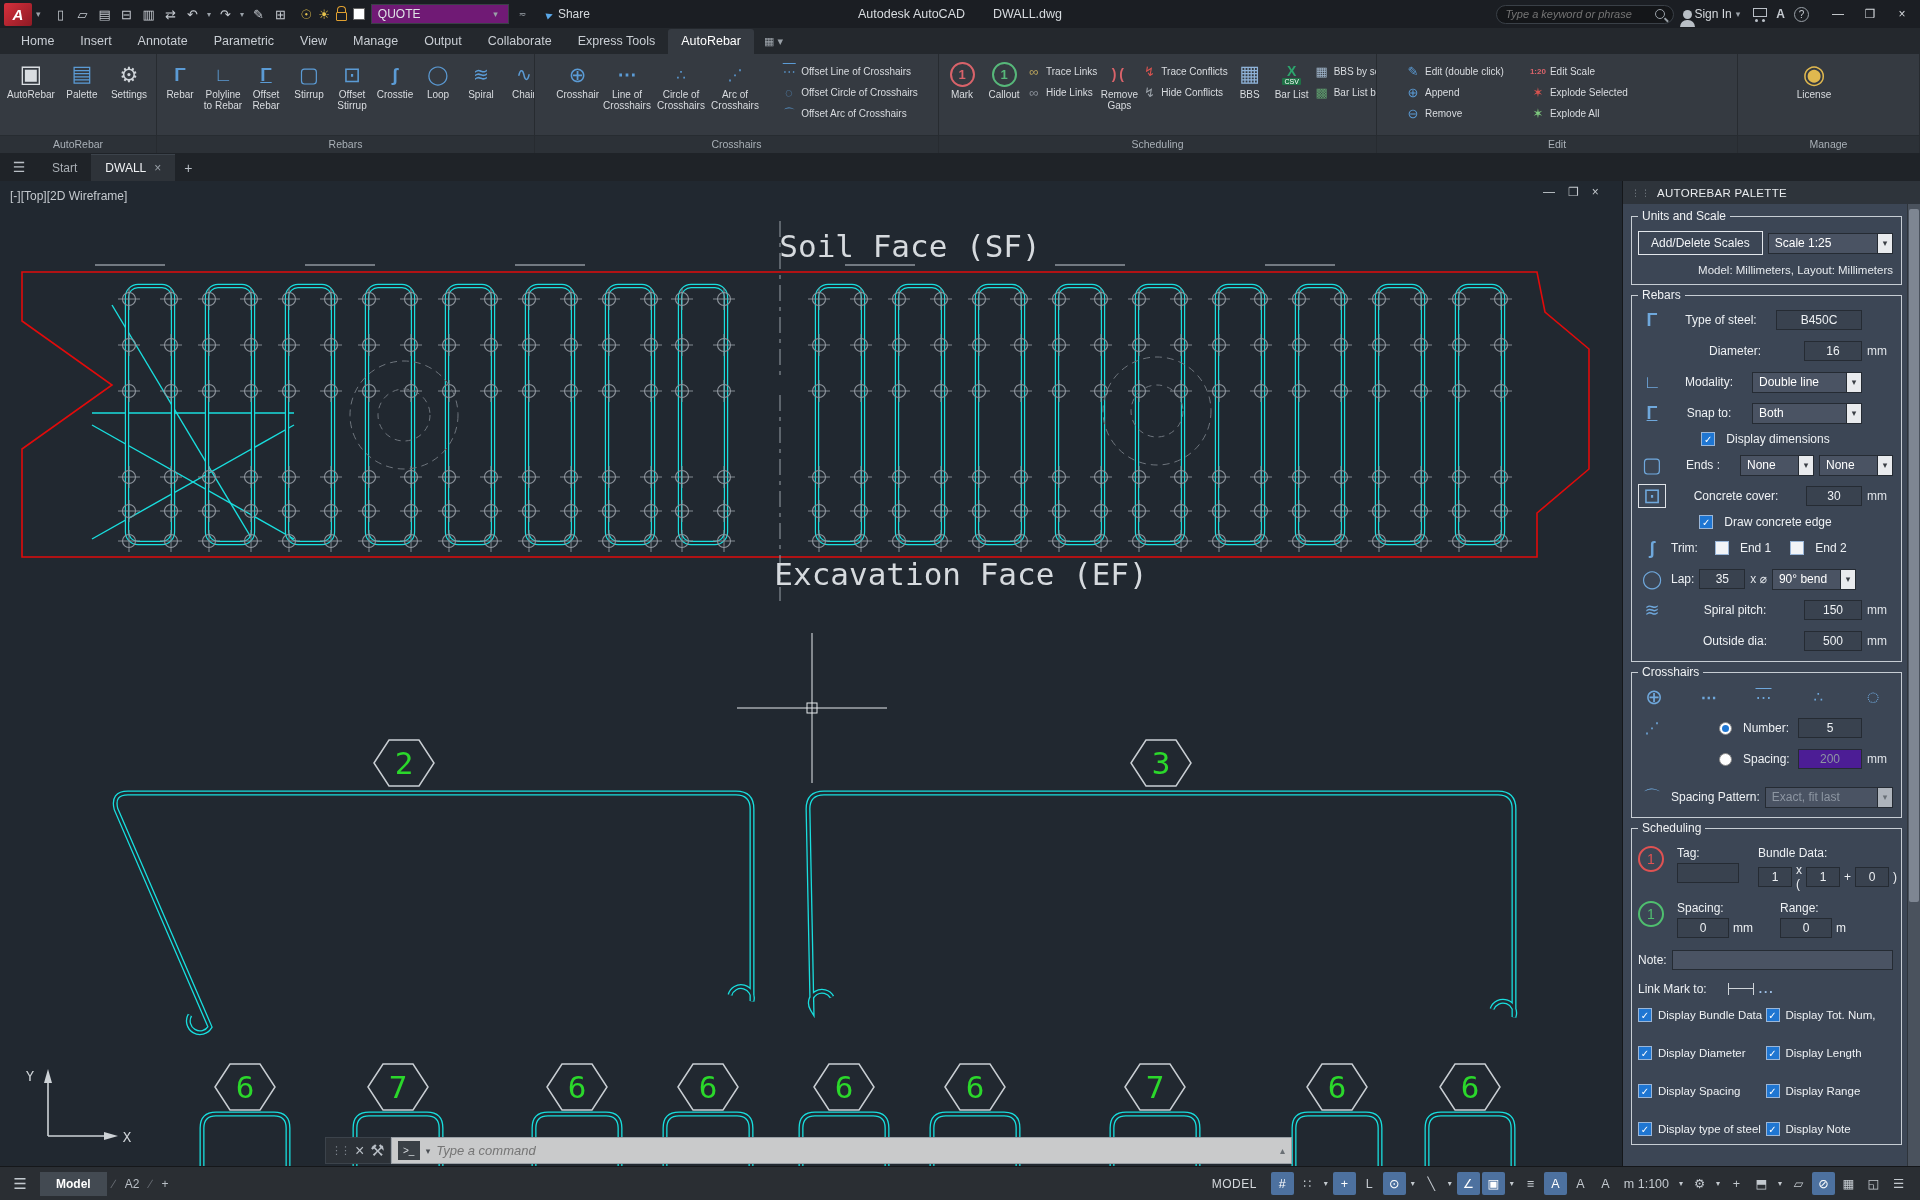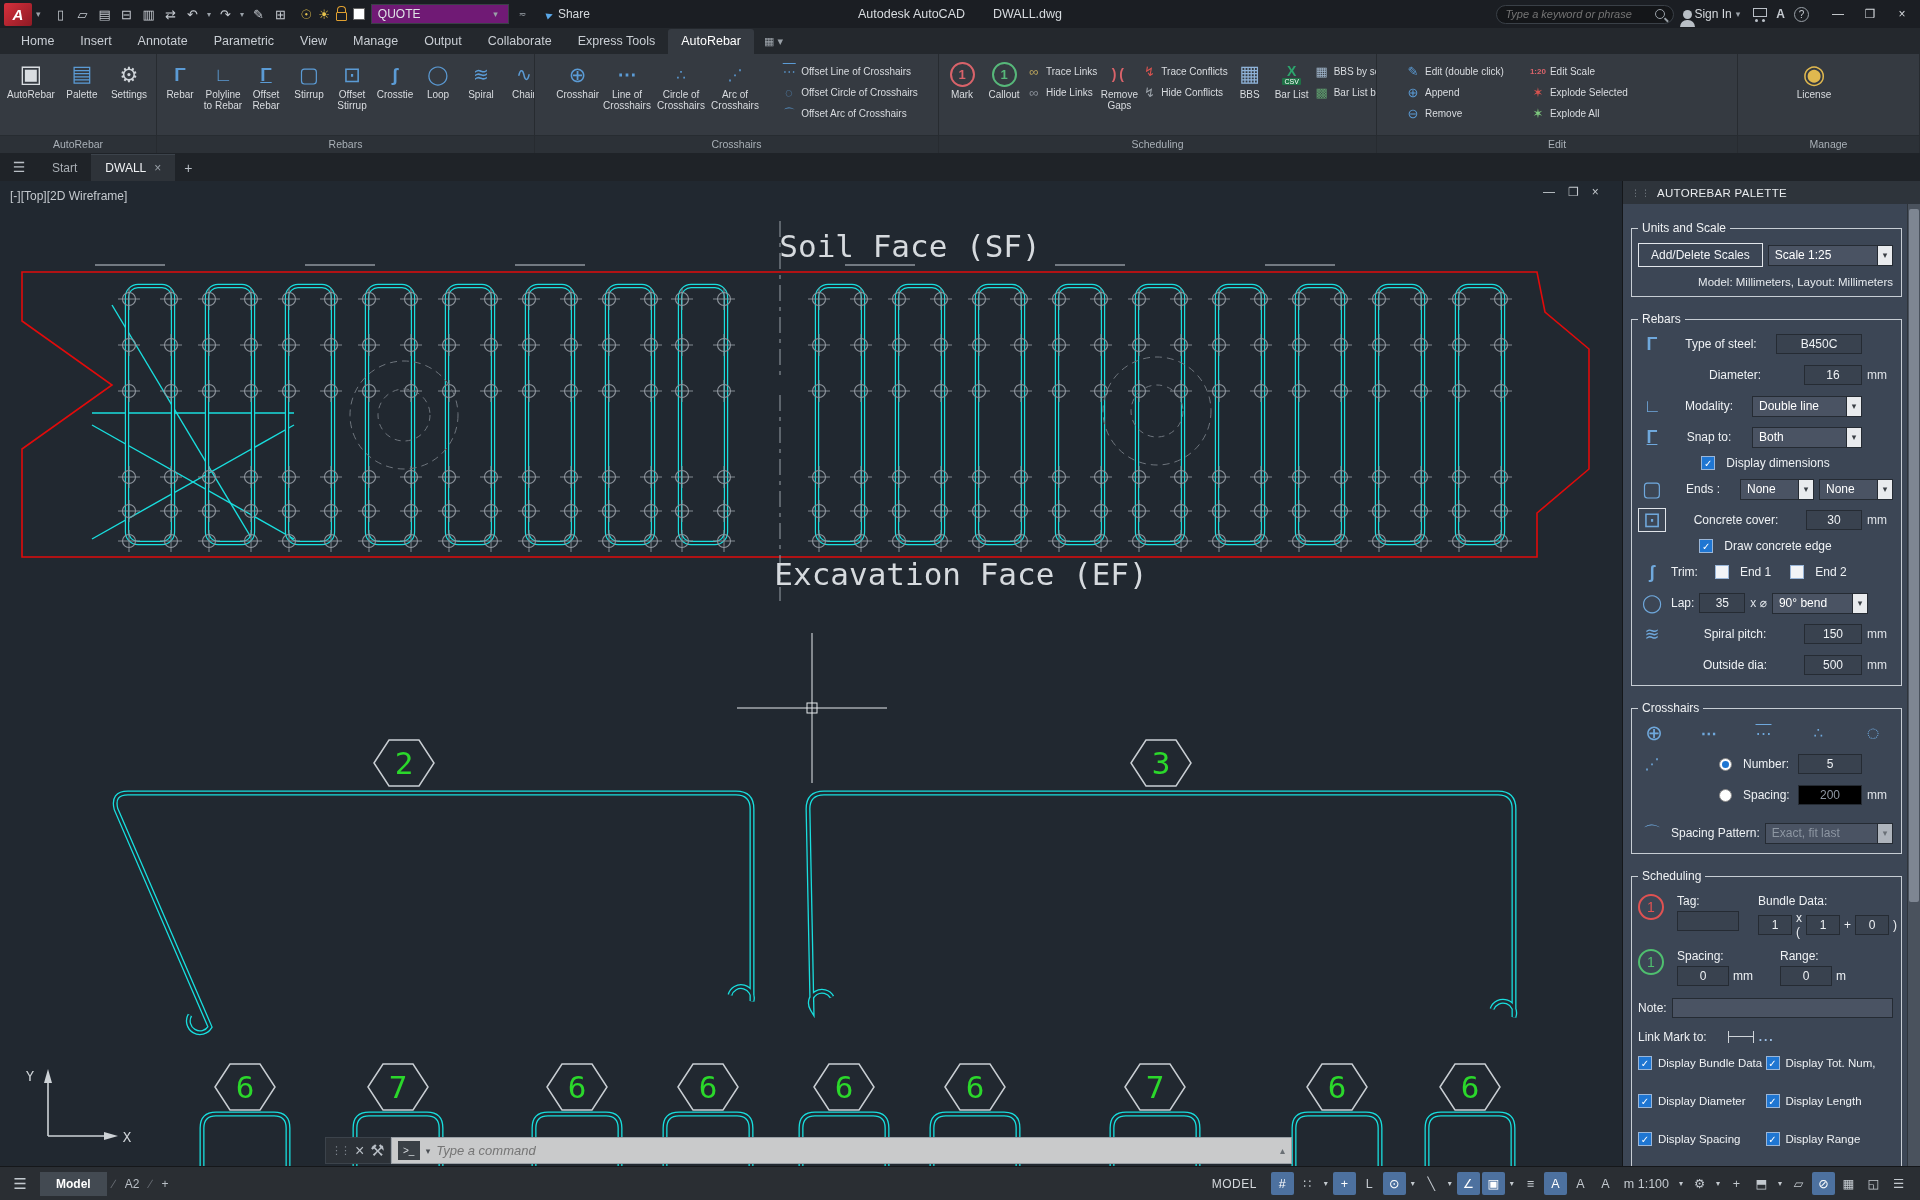--- a/index.html
+++ b/index.html
@@ -113,28 +113,28 @@
 .cmd .field{flex:1;background:#c9cacb;border:1px solid #9aa0a6;display:flex;align-items:center;gap:6px;padding:0 6px}
 .cmd .ticon{width:22px;height:19px;background:#3a4046;color:#d7dbdf;font-size:10px;display:flex;align-items:center;justify-content:center;flex:none}
 .cmd .tcaret{font-size:9px;color:#4a4e53}
 .cmd input{flex:1;background:transparent;border:none;outline:none;font-style:italic;font-size:13px;color:#4f5356;font-family:"Liberation Sans",sans-serif}
 .cmd .collapse{color:#6a6f74;font-size:10px}
 
 .palette{width:298px;height:985px;background:#3c4655;border-left:1px solid #15171a;position:relative;overflow:hidden;font-size:12px}
 .phead{height:23px;background:#2e343b;display:flex;align-items:center;gap:6px;padding:0 8px;color:#e8ebee;font-size:11.5px;letter-spacing:.3px}
 .pgrip{color:#7e858d;font-size:9px;letter-spacing:1px}
 .pcontent{padding:2px 16px 0 4px}
-.grp{border:1px solid #c7cdd4;margin:22px 2px 0 4px;padding:10px 8px 8px 6px;position:relative}
+.grp{border:1px solid #c7cdd4;margin:10px 2px 0 4px;padding:10px 8px 8px 6px;position:relative}
 .glabel{position:absolute;top:-8px;left:6px;background:#3c4655;padding:0 4px;font-size:12px;color:#f0f2f4}
 .prow{display:flex;align-items:center;margin-top:7px;gap:5px}
 .pic{width:28px;flex:none;text-align:center;color:#6fa8dc;font-size:18px;display:flex;align-items:center;justify-content:center;height:24px}
 .pic.selbox{border:1px solid #dfe3e8}
 .plab{flex:1;text-align:center;color:#eef1f4}
 .pin{background:#39424f;border:1px solid #252b33;color:#eef1f4;height:20px;text-align:center;font-size:12px;width:58px;flex:none;font-family:"Liberation Sans",sans-serif}
-.pin.dis{color:#8d96a2;background:#000000}
+.pin.dis{color:#8d96a2;background:#4c1d95}
 .punit{width:26px;color:#dfe3e8;flex:none}
 .psel{display:flex;height:21px;flex:none}
 .psel .v{background:#4a5363;border:1px solid #252b33;border-right:none;color:#fff;padding:2px 6px 0 6px;font-size:12px;white-space:nowrap;overflow:hidden}
 .psel .v.dis{color:#8d96a2}
 .psel .b{width:16px;background:#e9ebee;color:#3a3f45;display:flex;align-items:center;justify-content:center;font-size:9px;border:1px solid #252b33}
 .psel .b.dis{background:#aeb4bc;color:#6a7077}
 .psel .b::before{content:"▾"}
 .pbtn{background:transparent;border:1px solid #e3e7ec;color:#f2f4f7;height:24px;padding:0 12px;font-size:12px;font-family:"Liberation Sans",sans-serif}
 .unote{text-align:right;color:#e6eaee;font-size:11.5px;margin-top:9px}
 .cb{width:14px;height:14px;background:#1f76d2;border:1px solid #9ab6d8;display:inline-flex;align-items:center;justify-content:center;color:#fff;font-size:10px;flex:none}
@@ -1303,21 +1303,21 @@
           <span class="cb un" style="margin-left:12px"></span>
             <span class="cblab">End 1</span>
           <span class="cb un" style="margin-left:14px"></span>
             <span class="cblab">End 2</span>
         </div>
         <div class="prow">
           <span class="pic loop-icon"></span>
           <span class="plab" style="flex:none">Lap:</span>
           <input class="pin" style="width: 46px;" value="35">
           <span style="color:#dfe3e8">x ⌀</span>
-          <div class="psel" style="width:96px">
+          <div class="psel" style="width:84px">
               <span class="v" style="flex:1">90° bend</span>
               <span class="b"></span>
             </div>
         </div>
         <div class="prow">
           <span class="pic spiral-icon"></span>
           <span class="plab">Spiral pitch:</span>
           <input class="pin" value="150" style="">
             <span class="punit">mm</span>
         </div>

